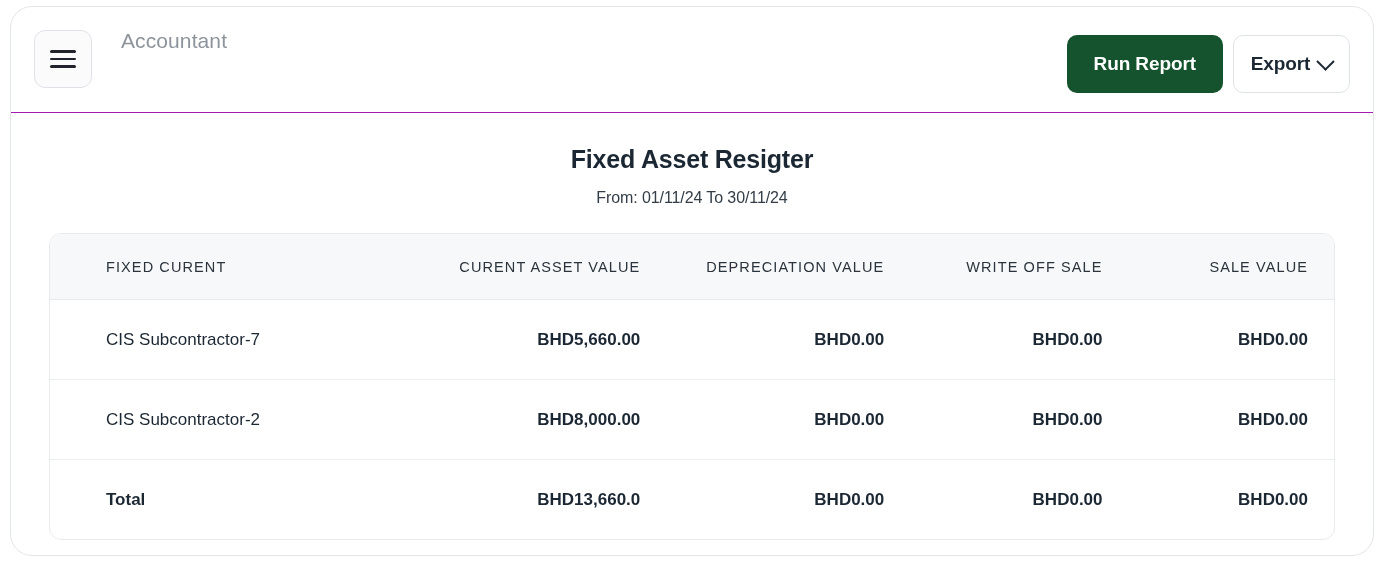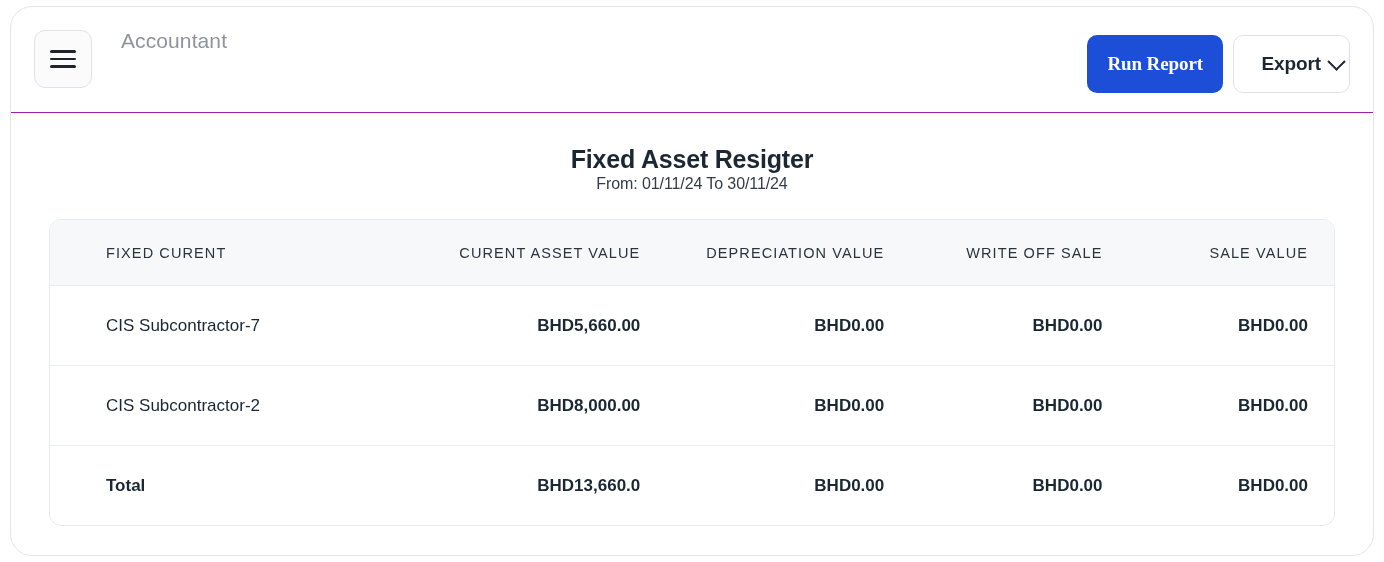--- a/index.html
+++ b/index.html
@@ -99,48 +99,48 @@
     font-size: 21px;
     color: #2e3842;
     letter-spacing: -0.1px;
   }
 
   .run-report-button {
     position: absolute;
     right: 150px;
     top: 28px;
     height: 58px;
-    padding: 0 20px;
-    background: #1d4ed8;
+    padding: 0 27px;
+    background: #14532d;
     color: #ffffff;
     border: none;
     border-radius: 10px;
     font-size: 19px;
     font-weight: 700;
-    font-family: Liberation Serif, serif;
+    font-family: Liberation Sans, sans-serif;
     cursor: pointer;
     letter-spacing: -0.1px;
   }
   .export-button {
     position: absolute;
     right: 23px;
     top: 28px;
     height: 58px;
     width: 117px;
     background: #ffffff;
     border: 1px solid #dfe3e8;
     border-radius: 10px;
     font-size: 19px;
     font-weight: 700;
     color: #1b2733;
     font-family: "Liberation Sans", sans-serif;
     cursor: pointer;
     display: flex;
     align-items: center;
-    justify-content: flex-end;
+    justify-content: center;
     gap: 9px;
     letter-spacing: -0.1px;
     box-sizing: border-box;
   }
   .chevron {
     display: inline-block;
     width: 11px;
     height: 11px;
     border-right: 2.4px solid #1b2733;
     border-bottom: 2.4px solid #1b2733;
@@ -155,21 +155,21 @@
     text-align: center;
     font-size: 25px;
     font-weight: 700;
     color: #1b2733;
     letter-spacing: -0.2px;
   }
   .report-subtitle {
     text-align: center;
     font-size: 16px;
     color: #333d47;
-    margin-top: 1px;
+    margin-top: 15px;
     letter-spacing: -0.1px;
   }
 
   .table-card {
     margin: 26px 38px 0 38px;
     border: 1px solid #e7eaee;
     border-radius: 12px;
     overflow: hidden;
     box-sizing: border-box;
   }

